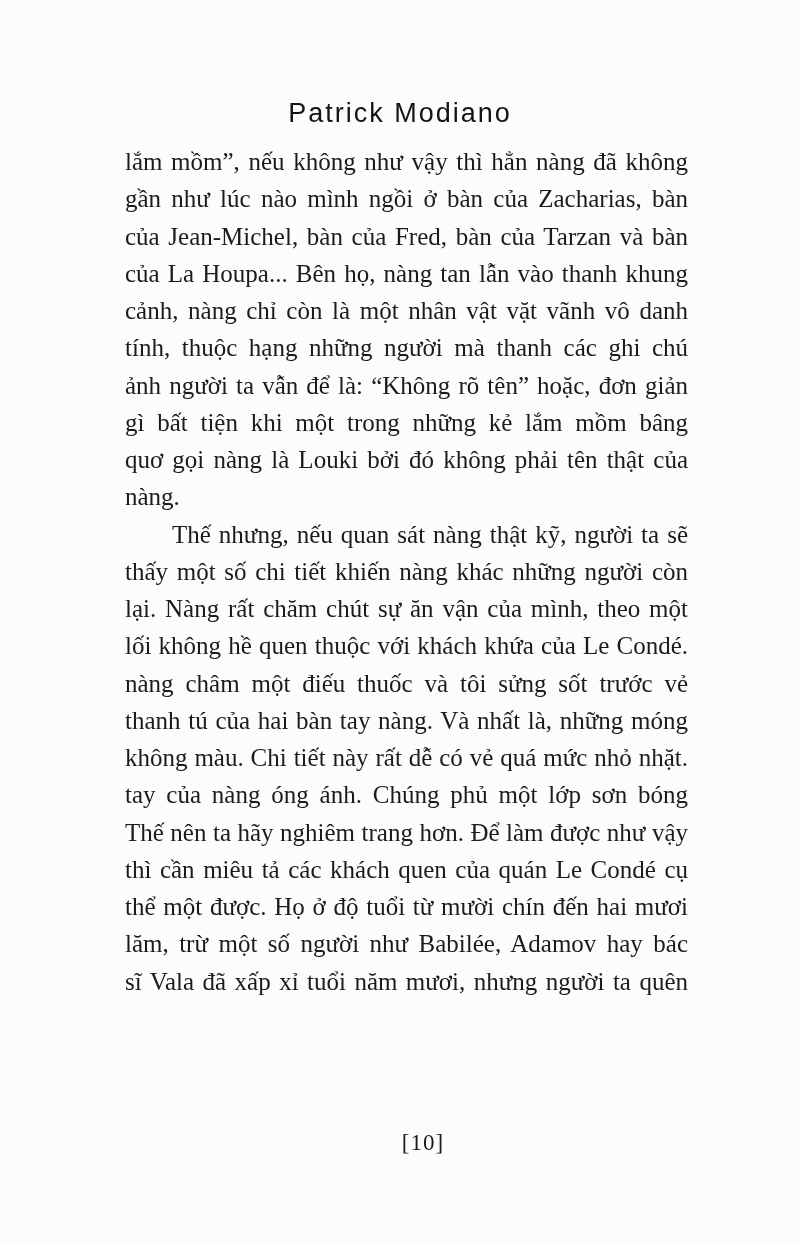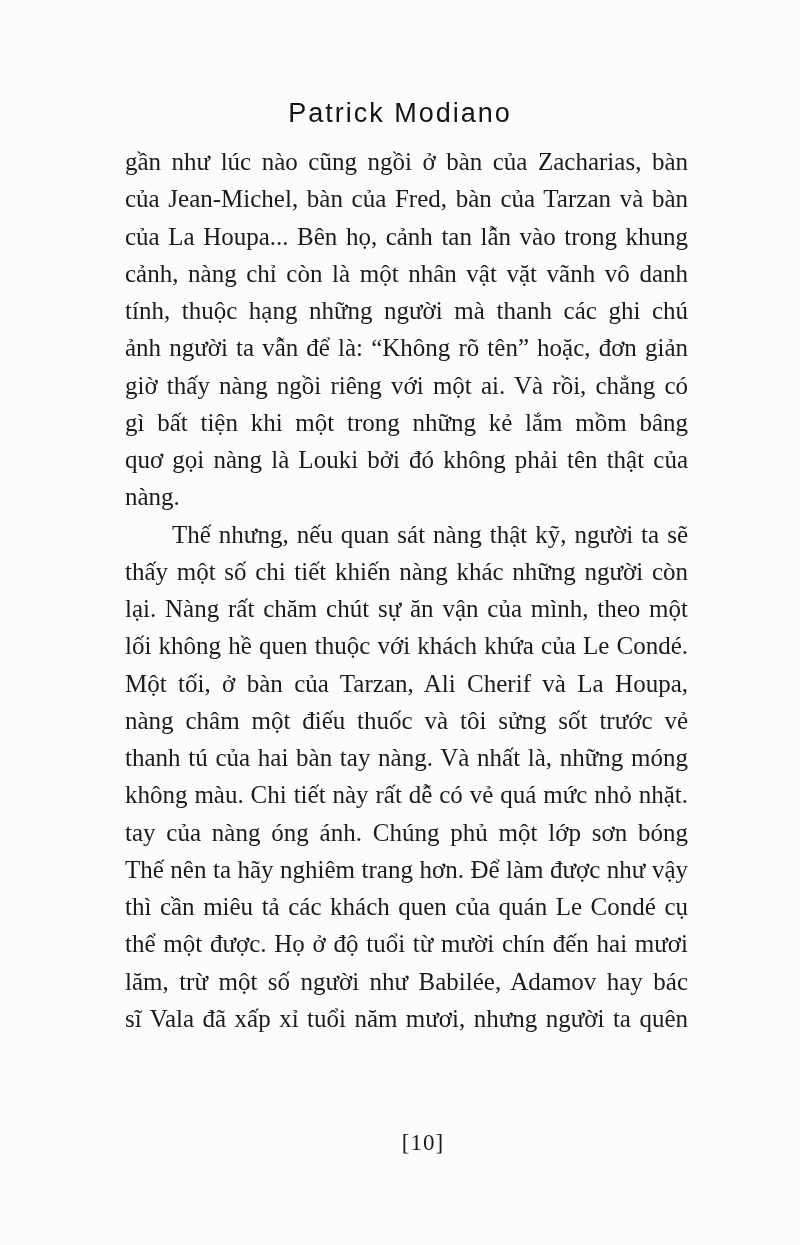--- a/index.html
+++ b/index.html
@@ -63,35 +63,34 @@
     padding-left: 19px;
   }
 </style>
 </head>
 <body>
 
 <div class="page">
   <div class="running-header">Patrick Modiano</div>
 
   <div class="body-text">
-      <div class="line">gần như lúc nào cũng ngồi ở bàn của Zacharias, bàn</div>
+      <div class="line">lắm mồm”, nếu không như vậy thì hẳn nàng đã không</div>
+      <div class="line">gần như lúc nào mình ngồi ở bàn của Zacharias, bàn</div>
       <div class="line">của Jean-Michel, bàn của Fred, bàn của Tarzan và bàn</div>
-      <div class="line">của La Houpa... Bên họ, cảnh tan lẫn vào trong khung</div>
+      <div class="line">của La Houpa... Bên họ, nàng tan lẫn vào thanh khung</div>
       <div class="line">cảnh, nàng chỉ còn là một nhân vật vặt vãnh vô danh</div>
       <div class="line">tính, thuộc hạng những người mà thanh các ghi chú</div>
       <div class="line">ảnh người ta vẫn để là: “Không rõ tên” hoặc, đơn giản</div>
-      <div class="line">giờ thấy nàng ngồi riêng với một ai. Và rồi, chẳng có</div>
       <div class="line">gì bất tiện khi một trong những kẻ lắm mồm bâng</div>
       <div class="line">quơ gọi nàng là Louki bởi đó không phải tên thật của</div>
       <div class="line para-end">nàng.</div>
       <div class="line indented">Thế nhưng, nếu quan sát nàng thật kỹ, người ta sẽ</div>
       <div class="line">thấy một số chi tiết khiến nàng khác những người còn</div>
       <div class="line">lại. Nàng rất chăm chút sự ăn vận của mình, theo một</div>
       <div class="line">lối không hề quen thuộc với khách khứa của Le Condé.</div>
-      <div class="line">Một tối, ở bàn của Tarzan, Ali Cherif và La Houpa,</div>
       <div class="line">nàng châm một điếu thuốc và tôi sửng sốt trước vẻ</div>
       <div class="line">thanh tú của hai bàn tay nàng. Và nhất là, những móng</div>
       <div class="line">không màu. Chi tiết này rất dễ có vẻ quá mức nhỏ nhặt.</div>
       <div class="line">tay của nàng óng ánh. Chúng phủ một lớp sơn bóng</div>
       <div class="line">Thế nên ta hãy nghiêm trang hơn. Để làm được như vậy</div>
       <div class="line">thì cần miêu tả các khách quen của quán Le Condé cụ</div>
       <div class="line">thể một được. Họ ở độ tuổi từ mười chín đến hai mươi</div>
       <div class="line">lăm, trừ một số người như Babilée, Adamov hay bác</div>
       <div class="line">sĩ Vala đã xấp xỉ tuổi năm mươi, nhưng người ta quên</div>
     </div>

